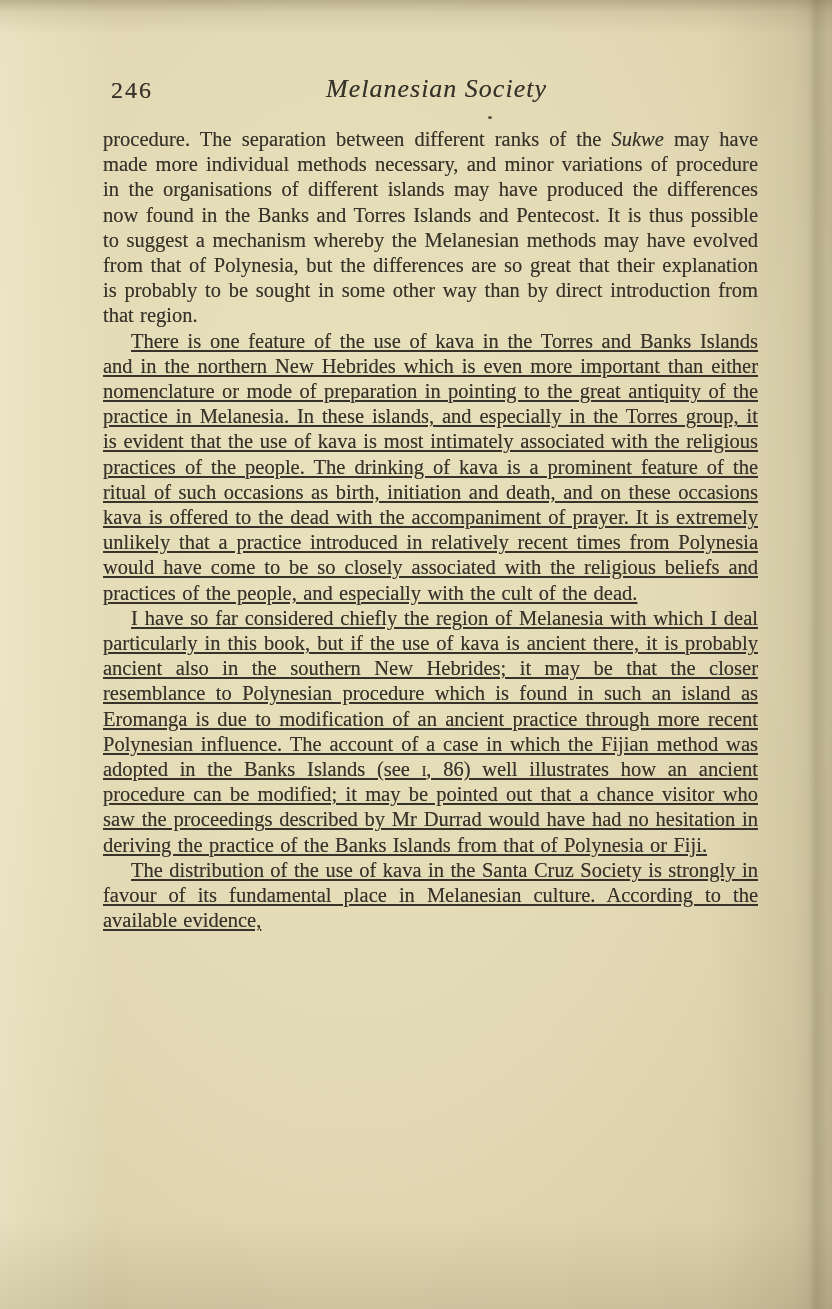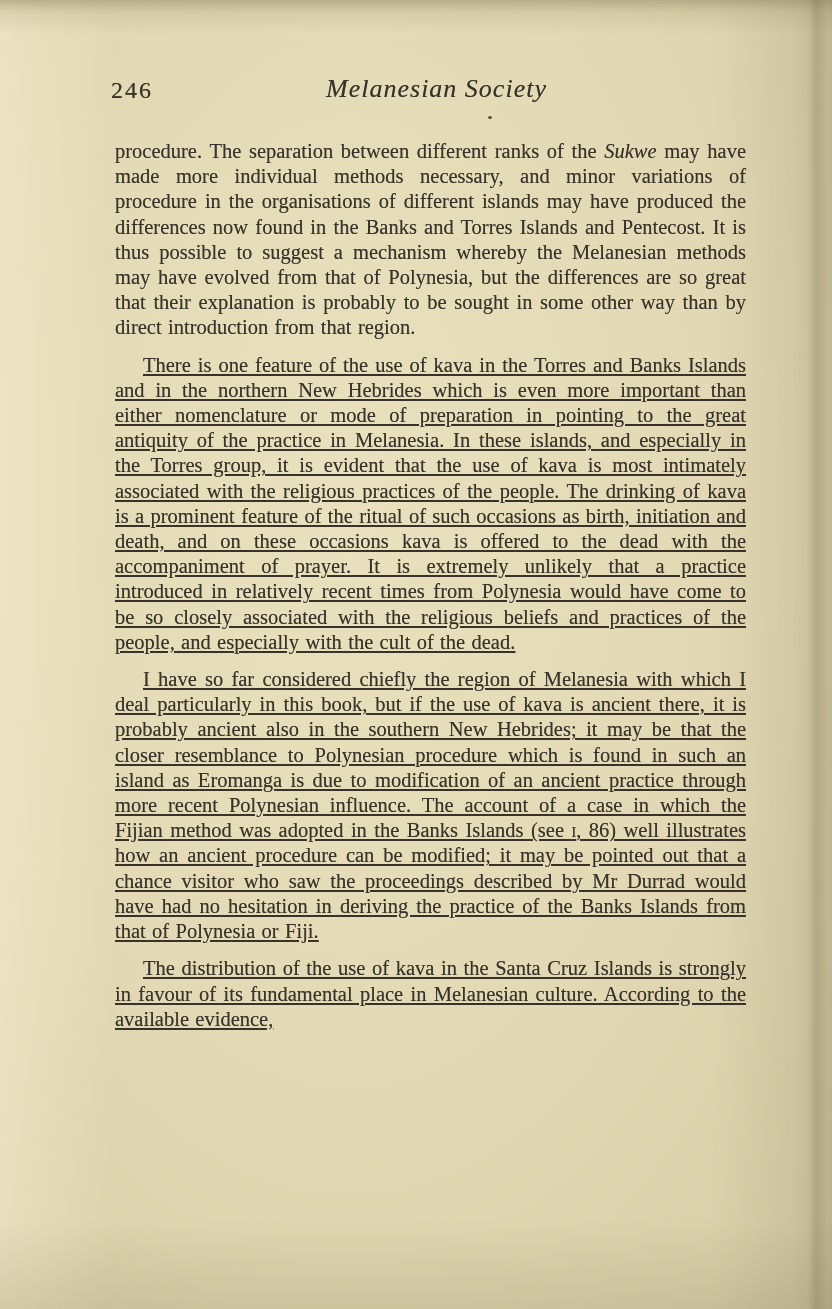--- a/index.html
+++ b/index.html
@@ -81,21 +81,21 @@
     top: 127px;
     width: 655px;
     font-size: 20.5px;
     line-height: 25.2px;
     text-align: justify;
     word-spacing: 0.06em;
     text-shadow: 0 0 0.6px rgba(50,45,35,0.5);
   }
 
   .text-block p {
-    margin: 12px;
+    margin: 0;
     padding: 0;
   }
 
   .text-block p.indent {
     text-indent: 28px;
     text-decoration: underline;
   }
 
   .italic-term {
     font-style: italic;
@@ -125,18 +125,18 @@
 
     <p class="indent">
       <span>There is one feature of the use of kava in the Torres and Banks Islands and in the northern New Hebrides which is even more important than either nomenclature or mode of preparation in pointing to the great antiquity of the practice in Melanesia. In these islands, and especially in the Torres group, it is evident that the use of kava is most intimately associated with the religious practices of the people. The drinking of kava is a prominent feature of the ritual of such occasions as birth, initiation and death, and on these occasions kava is offered to the dead with the accompaniment of prayer. It is extremely unlikely that a practice introduced in relatively recent times from Polynesia would have come to be so closely associated with the religious beliefs and practices of the people, and especially with the cult of the dead.</span>
     </p>
 
     <p class="indent">
       <span>I have so far considered chiefly the region of Melanesia with which I deal particularly in this book, but if the use of kava is ancient there, it is probably ancient also in the southern New Hebrides; it may be that the closer resemblance to Polynesian procedure which is found in such an island as Eromanga is due to modification of an ancient practice through more recent Polynesian influence. The account of a case in which the Fijian method was adopted in the Banks Islands (see </span><span class="smallcaps">i</span><span>, 86) well illustrates how an ancient procedure can be modified; it may be pointed out that a chance visitor who saw the proceedings described by Mr Durrad would have had no hesitation in deriving the practice of the Banks Islands from that of Polynesia or Fiji.</span>
     </p>
 
     <p class="indent">
-      <span>The distribution of the use of kava in the Santa Cruz Islands is strongly in favour of its fundamental place in Melanesian culture. According to the available evidence,</span>
+      <span>The distribution of the use of kava in the Santa Cruz Society is strongly in favour of its fundamental place in Melanesian culture. According to the available evidence,</span>
     </p>
 
   </main>
 
 </div>
 
 </body></html>

